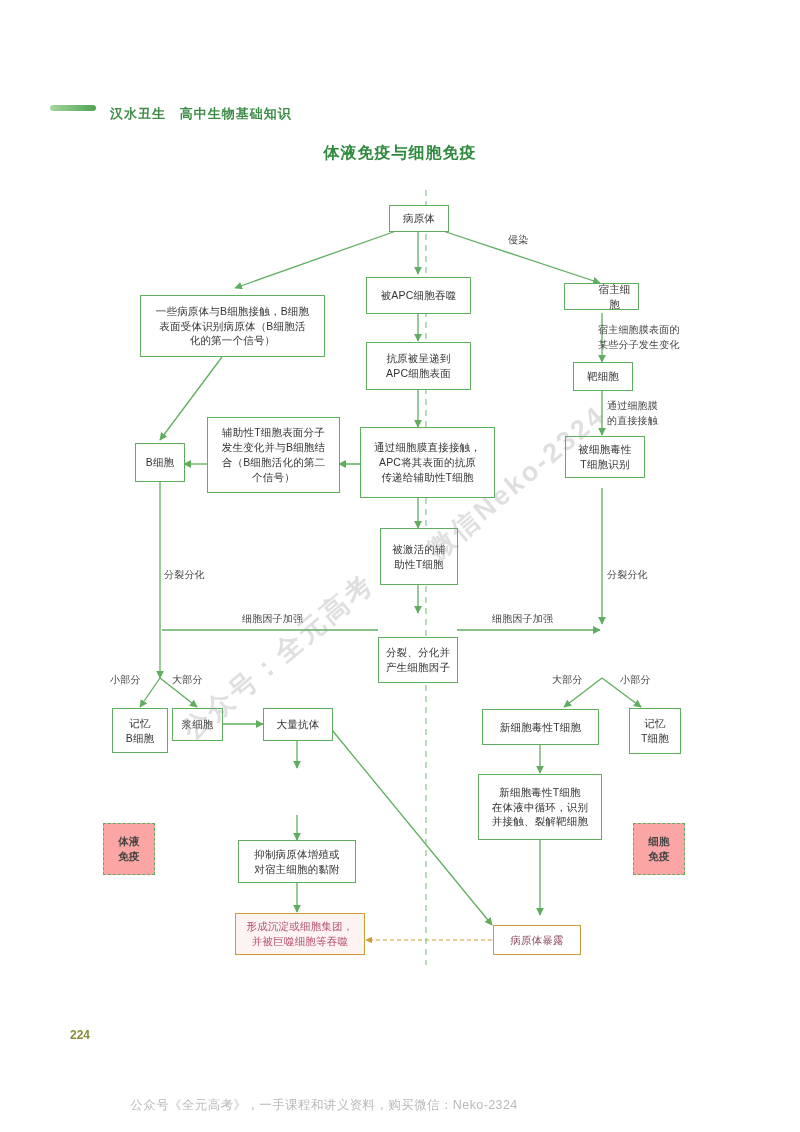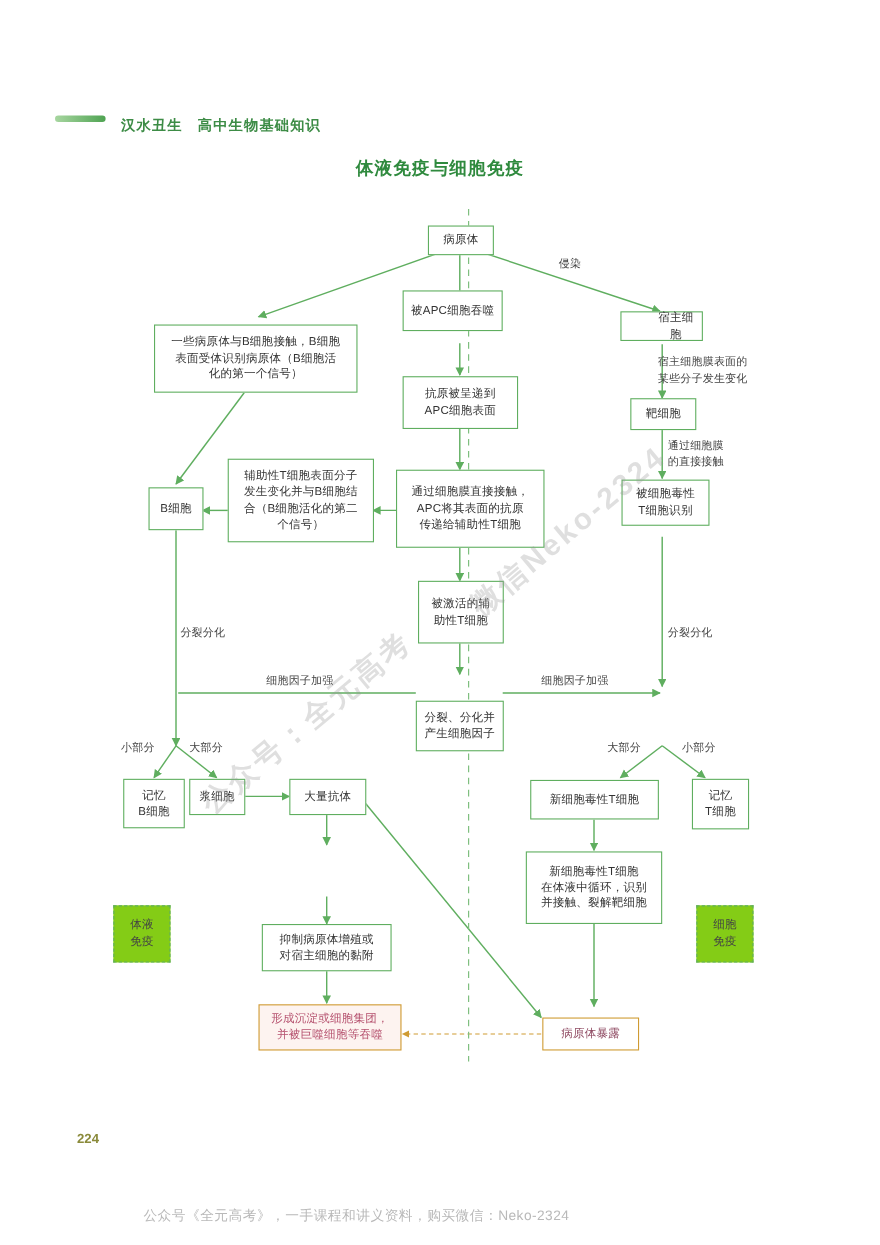--- a/index.html
+++ b/index.html
@@ -90,21 +90,22 @@
     color: #8f4a62;
   }
   .node.pink {
     border-color: #cf9b33;
     background: #fdf3f0;
     color: #b5516e;
   }
   .node.dashed {
     border: 1.6px dashed #5fae5f;
     color: #444;
-    background: #84cc16;
+    background: #fca5a5;
+    font-weight: bold;
   }
 
   .edge-label {
     position: absolute;
     font-size: 10px;
     color: #444;
     white-space: pre;
     letter-spacing: 0.2px;
   }
 
@@ -235,21 +236,21 @@
       <path d="M426,190 L426,965"></path>
     </g>
   </svg>
 
   <div class="node" style="left:389px; top:205px; width:60px; height:27px;">病原体</div>
 
   <div class="node" style="left:140px; top:295px; width:185px; height:62px;">一些病原体与B细胞接触，B细胞
 表面受体识别病原体（B细胞活
 化的第一个信号）</div>
 
-  <div class="node" style="left:366px; top:264px; width:91px; height:37px;">被APC细胞吞噬</div>
+  <div class="node" style="left:366px; top:277px; width:105px; height:37px;">被APC细胞吞噬</div>
 
   <div class="node" style="left:564px; top:283px; width:75px; height:27px;padding-left:30px;">宿主细胞</div>
 
   <div class="node" style="left:366px; top:342px; width:105px; height:48px;">抗原被呈递到
 APC细胞表面</div>
 
   <div class="node" style="left:573px; top:362px; width:60px; height:29px;">靶细胞</div>
 
   <div class="node" style="left:135px; top:443px; width:50px; height:39px;">B细胞</div>
 

